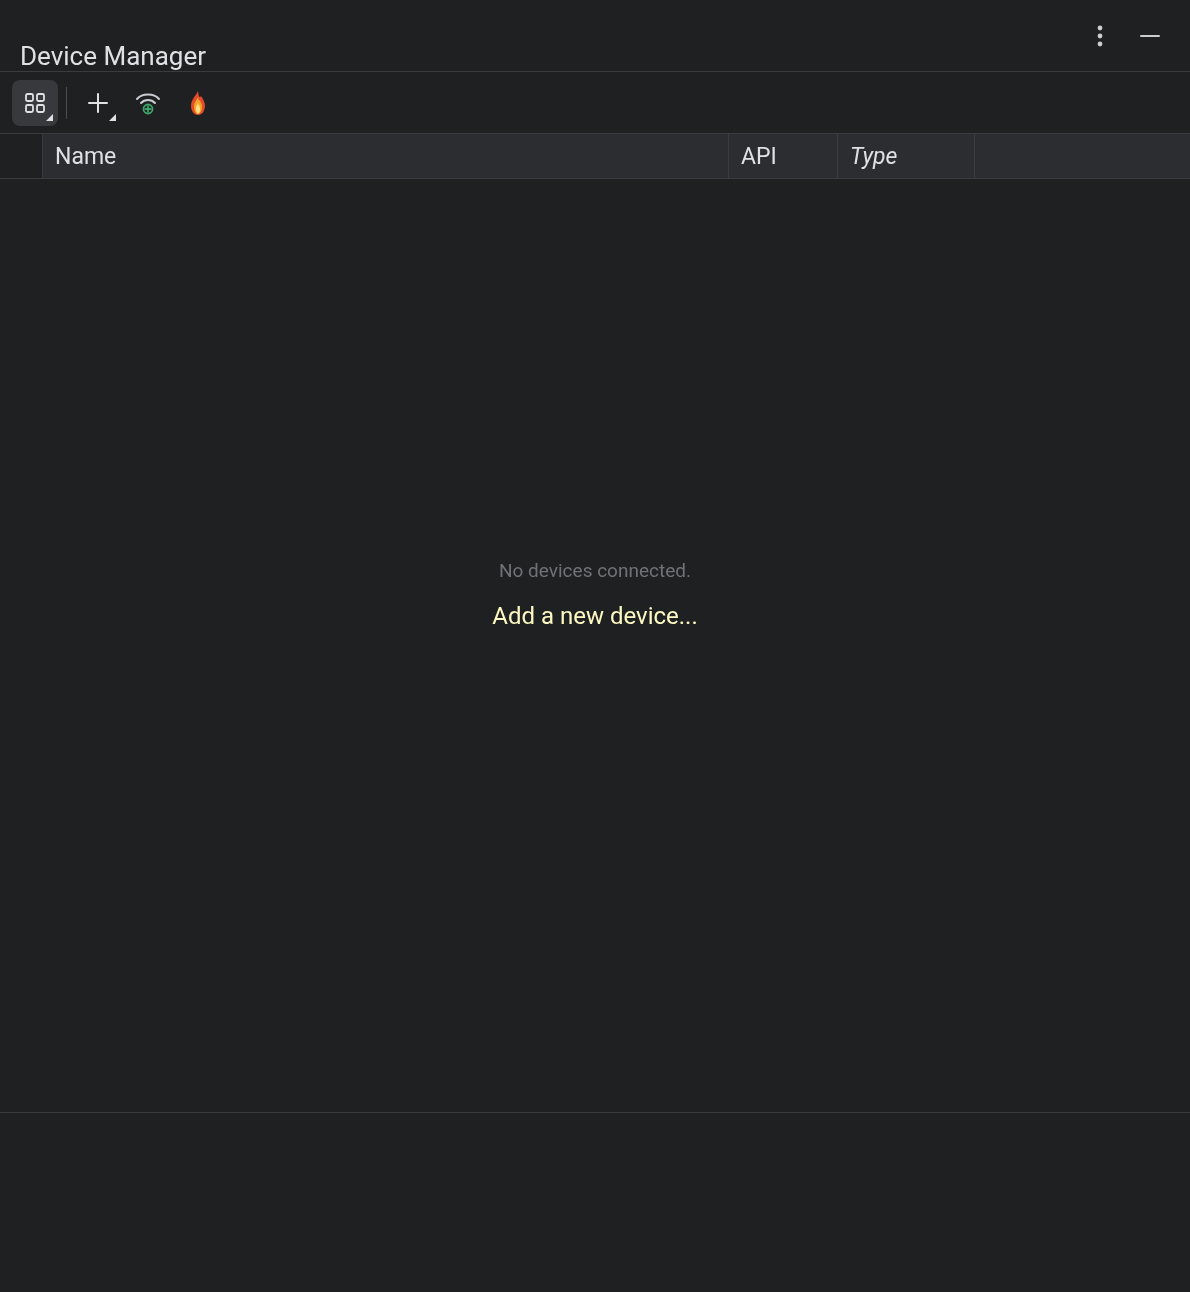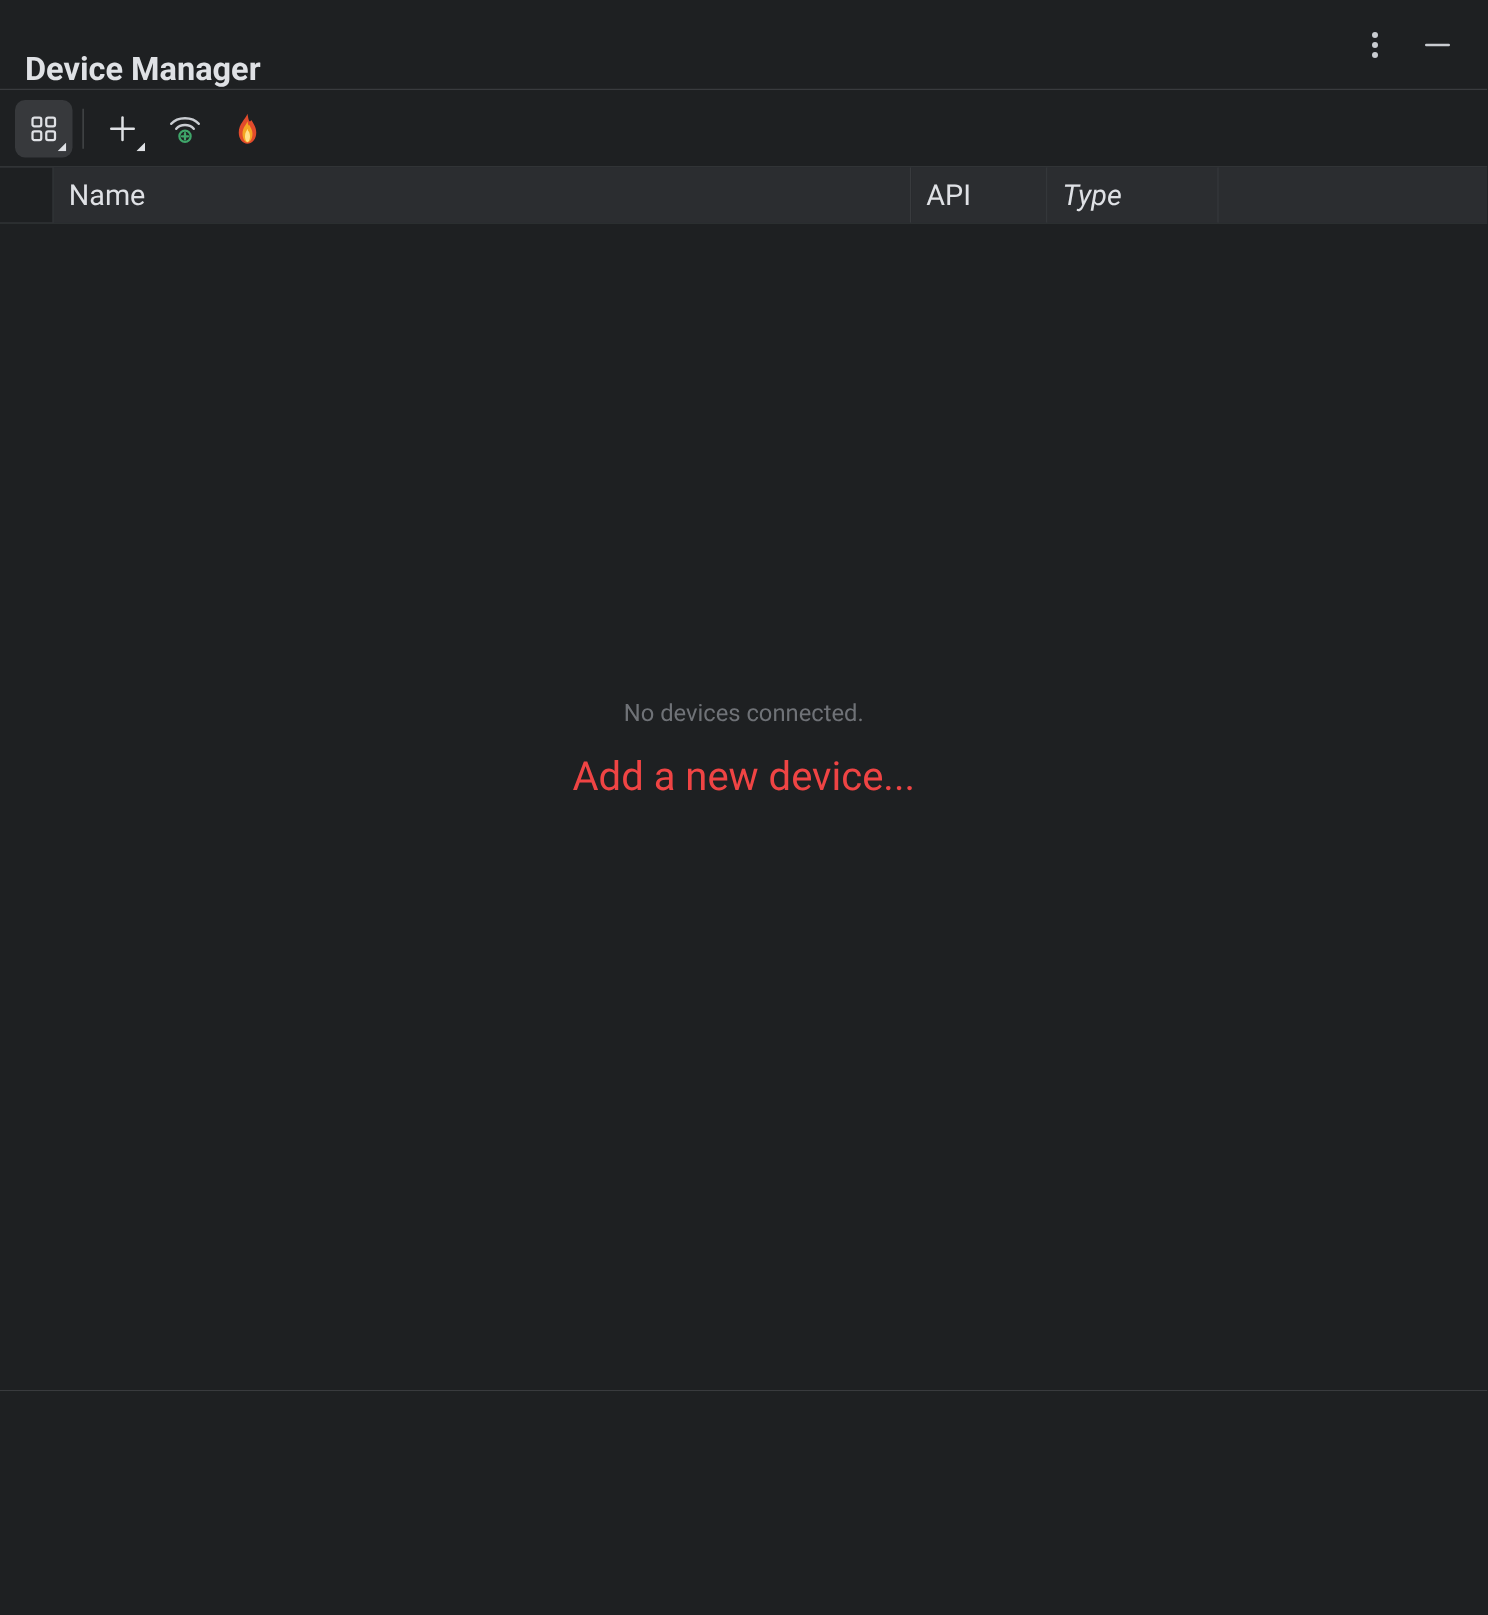--- a/index.html
+++ b/index.html
@@ -24,21 +24,21 @@
       display: flex;
       align-items: center;
       justify-content: space-between;
       height: 72px;
       padding: 0 20px;
       border-bottom: 1px solid #393b3e;
     }
 
     .header-title {
       font-size: 26px;
-      font-weight: 700;
+      font-weight: 400;
       color: #dfe1e5;
       margin-top: 40px;
     }
 
     .header-actions {
       display: flex;
       align-items: center;
       gap: 10px;
     }
 
@@ -146,22 +146,22 @@
       border-bottom: 1px solid #393b3e;
     }
 
     .empty-message {
       font-size: 19px;
       color: #6f7277;
       margin-bottom: 20px;
     }
 
     .add-link {
-      font-size: 32px;
-      color: #ef4444;
+      font-size: 24px;
+      color: #fef9c3;
       cursor: pointer;
     }
 
     
     .footer {
       height: 179px;
       background: #1e2022;
     }
 
     svg {

